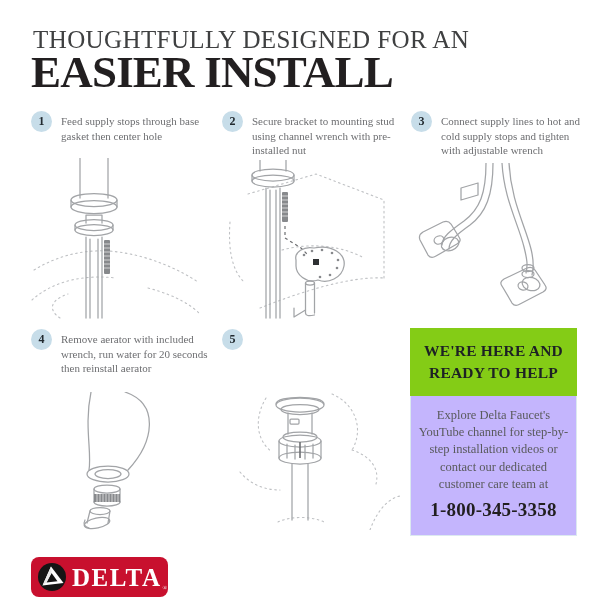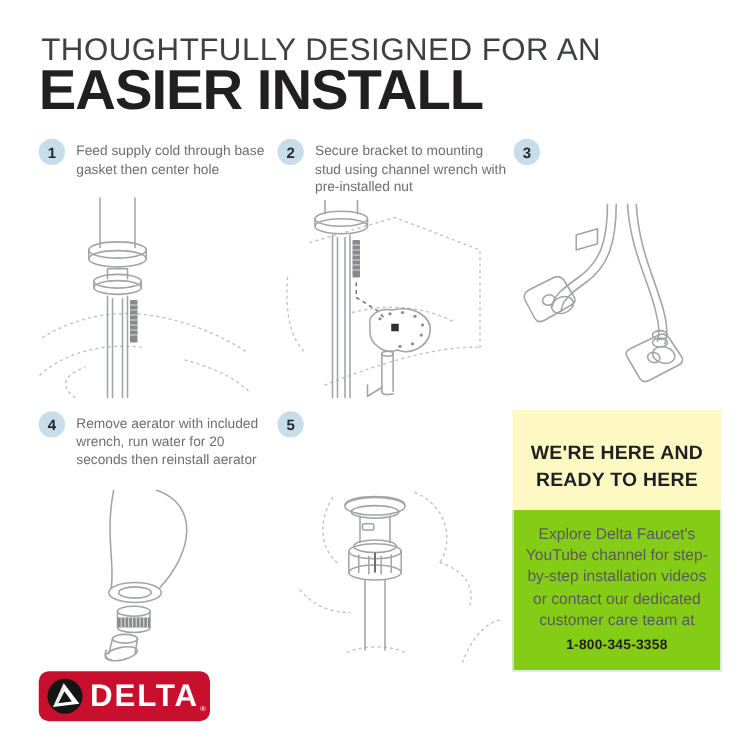--- a/index.html
+++ b/index.html
@@ -1,17 +1,17 @@
 <!DOCTYPE html>
 <html><head>
 <meta charset="utf-8">
 <style>
   html,body{margin:0;padding:0;background:#fff;}
   .canvas{position:relative;width:600px;height:600px;background:#fff;overflow:hidden;
-          font-family:Liberation Sans, sans-serif;-webkit-font-smoothing:antialiased;}
+          font-family:Liberation Serif, serif;-webkit-font-smoothing:antialiased;}
 
   .title1{position:absolute;left:33px;top:26px;font-size:25px;font-weight:400;
           color:#3f4041;letter-spacing:.4px;white-space:nowrap;}
   .title2{position:absolute;left:31px;top:46px;font-size:45px;font-weight:700;
           color:#221f20;letter-spacing:-.8px;white-space:nowrap;}
 
   .step{position:absolute;}
   .step-head{display:flex;gap:9px;align-items:flex-start;}
   .badge{flex:0 0 21px;width:21px;height:21px;border-radius:50%;background:#c7dde9;
          color:#222a30;font-size:12px;font-weight:700;display:flex;align-items:center;
@@ -32,56 +32,57 @@
   #illo5{left:220px;top:392px;width:180px;height:138px;}
   .illo svg{display:block;width:100%;height:100%;}
 
   .art{stroke:#a2a4a7;fill:none;stroke-width:1.25;stroke-linecap:round;stroke-linejoin:round;}
   .dot{stroke:#bfc1c4;fill:none;stroke-width:1.1;stroke-dasharray:1.6 3.4;stroke-linecap:round;}
   .dark{fill:#87898c;stroke:none;}
   .hatch{stroke:#dcdddd;stroke-width:.9;fill:none;}
   .leader{stroke:#6d6e71;stroke-width:1.2;stroke-dasharray:3 3;fill:none;}
 
   #helpbox{position:absolute;left:410px;top:328px;width:167px;box-sizing:border-box;}
-  .help-header{background:#fef9c3;padding:24px 4px 11px;text-align:center;font-weight:700;
+  .help-header{background:#84cc16;padding:12px 4px 11px;text-align:center;font-weight:700;
                font-size:15.5px;line-height:1.45;color:#1d2125;letter-spacing:.2px;}
-  .help-body{background:#84cc16;border:1px solid #dce9f0;border-top:none;padding:11px 5px 12px;
+  .help-body{background:#c4b5fd;border:1px solid #dce9f0;border-top:none;padding:11px 5px 12px;
              text-align:center;font-size:12.5px;line-height:1.38;color:#595a5c;}
-  .help-phone{font-size:11px;font-weight:700;color:#221f20;margin-top:4px;letter-spacing:.2px;}
-
-  #logo{position:absolute;left:31px;top:537px;width:137px;height:40px;background:#c8102e;
+  .help-phone{font-size:19px;font-weight:700;color:#221f20;margin-top:4px;letter-spacing:.2px;}
+
+  #logo{position:absolute;left:31px;top:557px;width:137px;height:40px;background:#c8102e;
         border-radius:8px;display:flex;align-items:center;padding:0 6px;box-sizing:border-box;}
   .logo-mark{width:30px;height:30px;flex:0 0 30px;}
   .logo-text{color:#fff;font-weight:700;font-size:25px;letter-spacing:1.5px;margin-left:5px;
              line-height:1;}
   .logo-reg{color:#fff;font-size:6px;align-self:flex-end;margin:0 0 6px 1px;}
 </style>
 </head>
 <body>
 
 <div class="canvas">
 
   <div class="title1">THOUGHTFULLY DESIGNED FOR AN</div>
   <div class="title2">EASIER INSTALL</div>
 
   <div class="step" id="step1">
     <div class="step-head">
       <div class="badge">1</div>
-      <div class="step-text">Feed supply cold through base gasket then center hole</div>
+      <div class="step-text">Feed supply stops through base gasket then center hole</div>
     </div>
   </div>
   <div class="step" id="step2">
     <div class="step-head">
       <div class="badge">2</div>
       <div class="step-text">Secure bracket to mounting stud using channel wrench with pre-installed nut</div>
     </div>
   </div>
   <div class="step" id="step3">
     <div class="step-head">
       <div class="badge">3</div>
+      <div class="step-text">Connect supply lines to hot and cold supply stops and tighten with adjustable wrench</div>
     </div>
   </div>
   <div class="step" id="step4">
     <div class="step-head">
       <div class="badge">4</div>
       <div class="step-text">Remove aerator with included wrench, run water for 20 seconds then reinstall aerator</div>
     </div>
   </div>
   <div class="step" id="step5">
     <div class="step-head">
@@ -220,21 +221,21 @@
         <ellipse cx="80" cy="66" rx="21" ry="6"></ellipse>
         <path d="M72 72 V128 M88 72 V128"></path>
       </g>
       <path d="M80 50 v16" stroke="#6d6e71" stroke-width="1.6"></path>
     </svg>
   </div>
 
   <div id="helpbox">
     <div class="help-header">
       <div>WE'RE HERE AND</div>
-      <div>READY TO HERE</div>
+      <div>READY TO HELP</div>
     </div>
     <div class="help-body">
       <div>Explore Delta Faucet's YouTube channel for step-by-step installation videos or contact our dedicated customer care team at</div>
       <div class="help-phone">1-800-345-3358</div>
     </div>
   </div>
 
   <div id="logo">
     <svg class="logo-mark" viewBox="0 0 30 30" aria-hidden="true">
       <circle cx="15" cy="15" r="14" fill="#151515"></circle>

